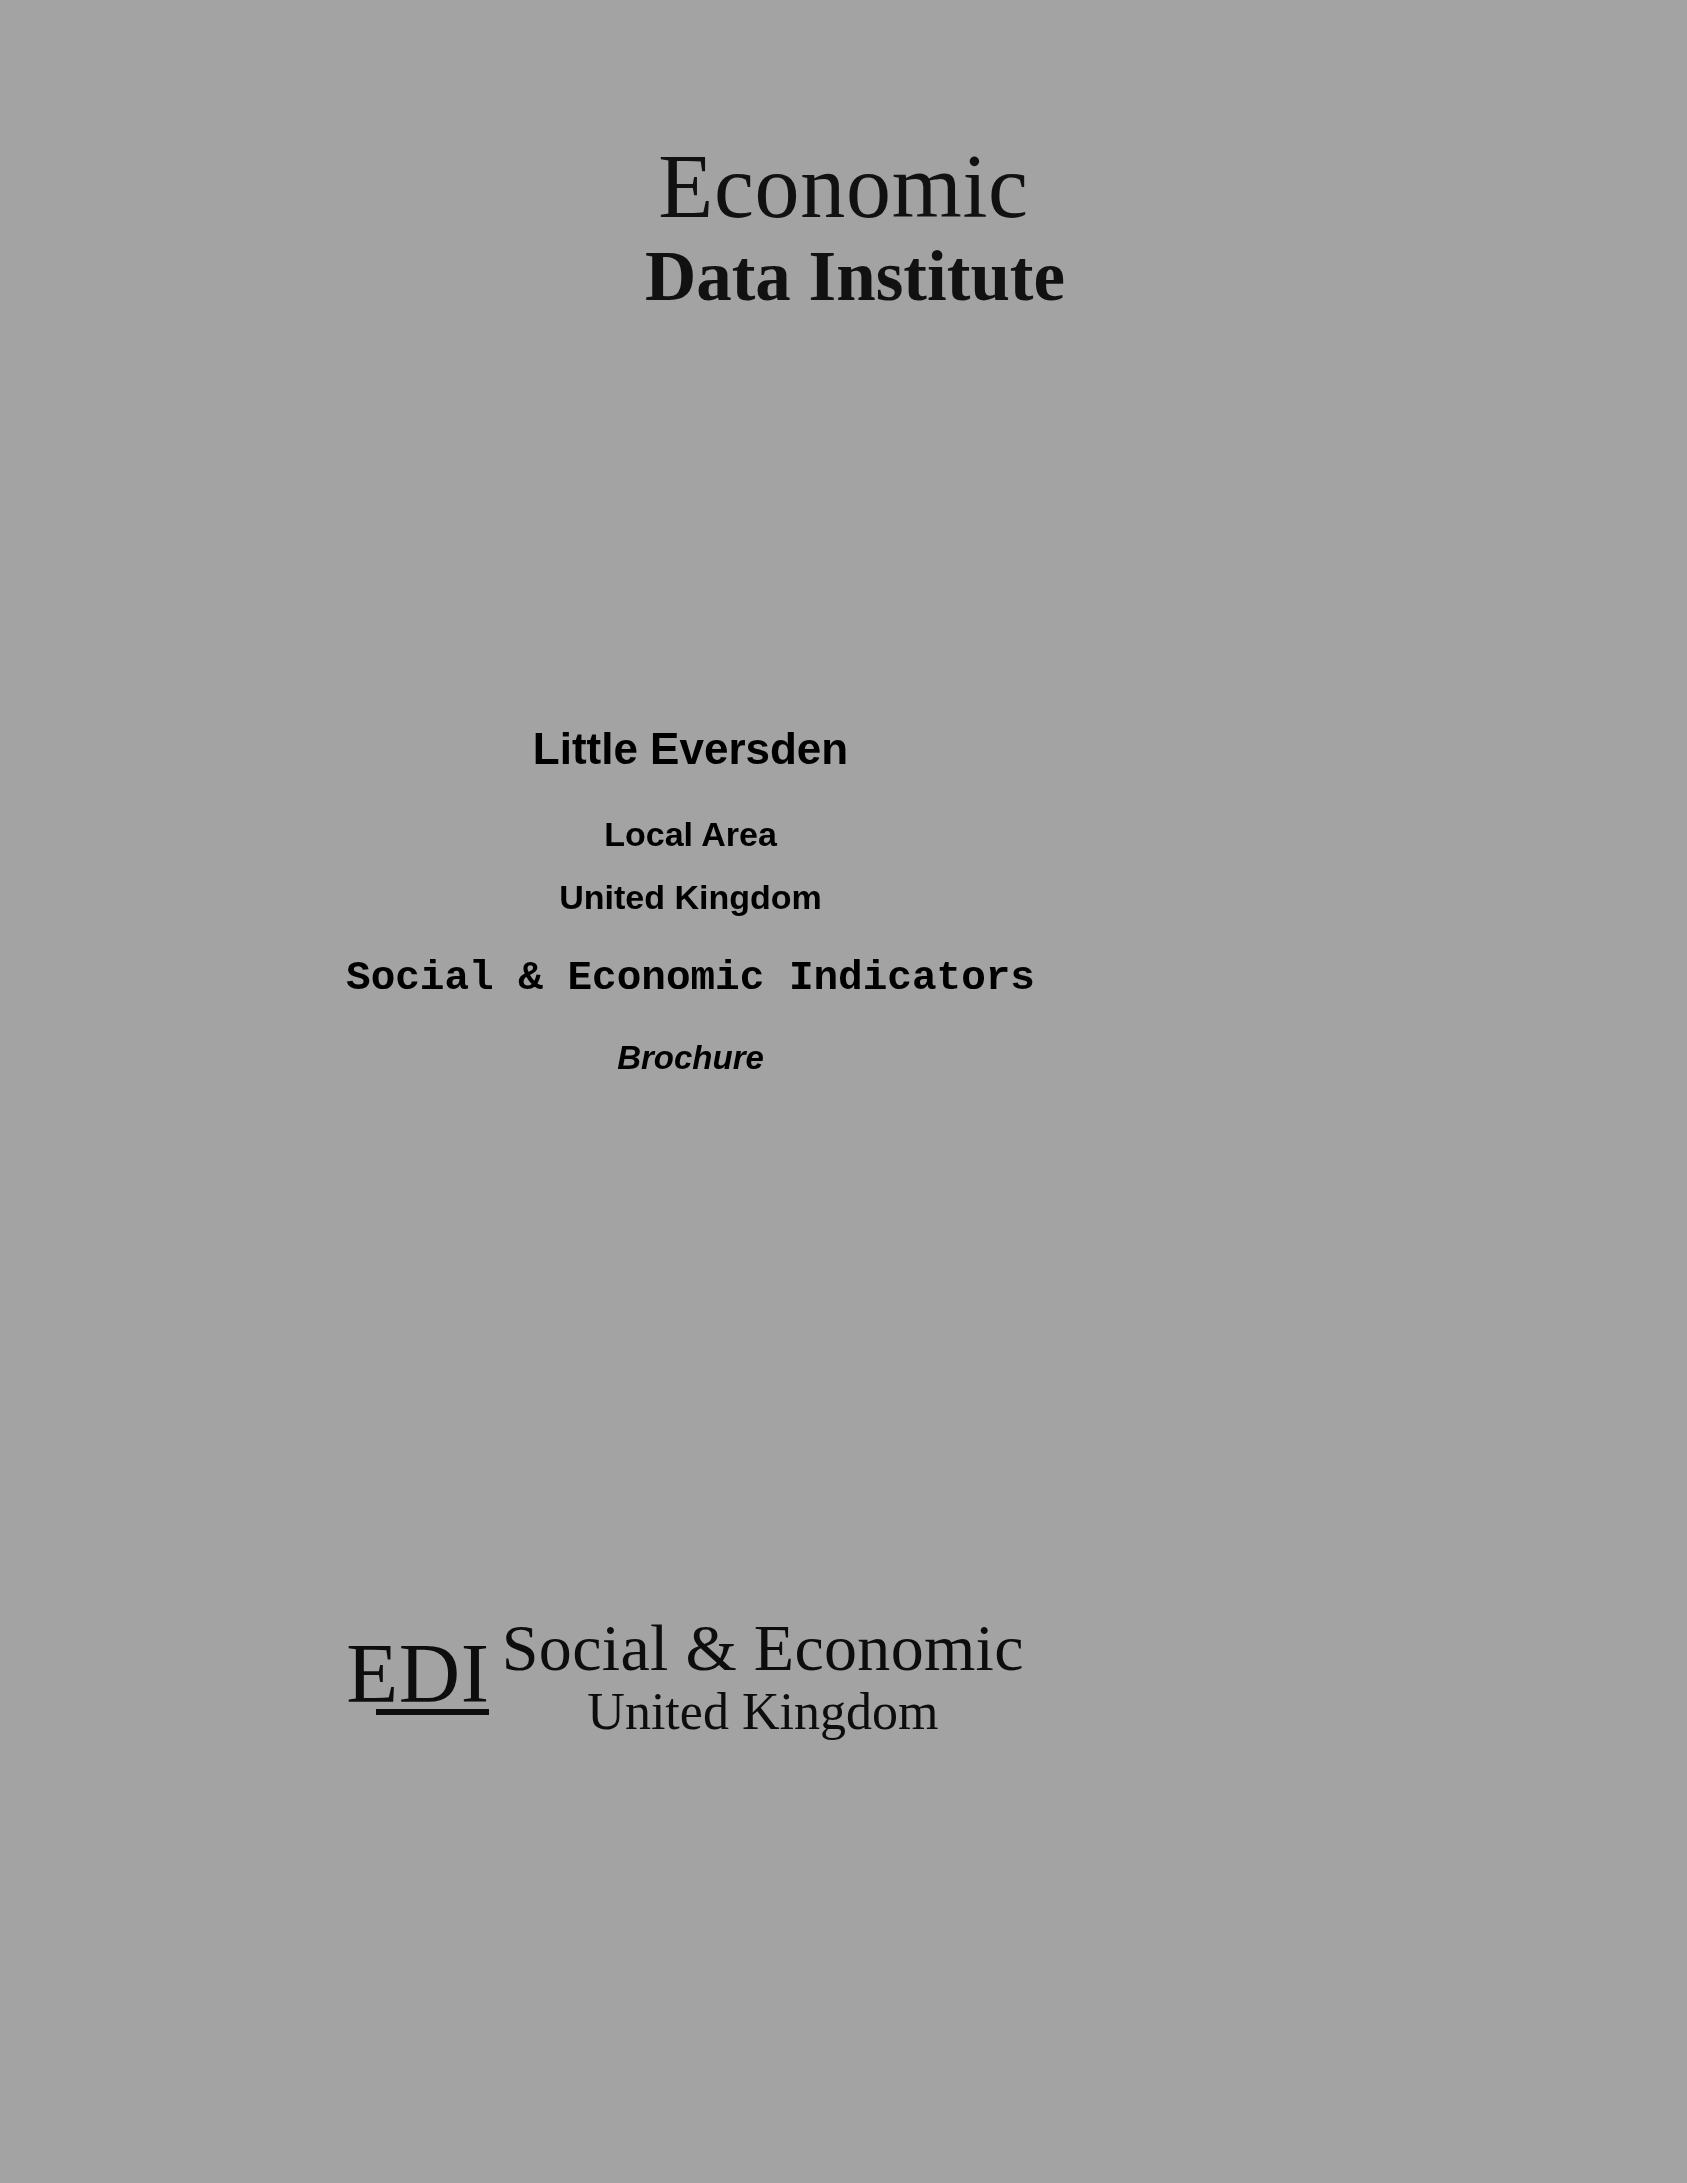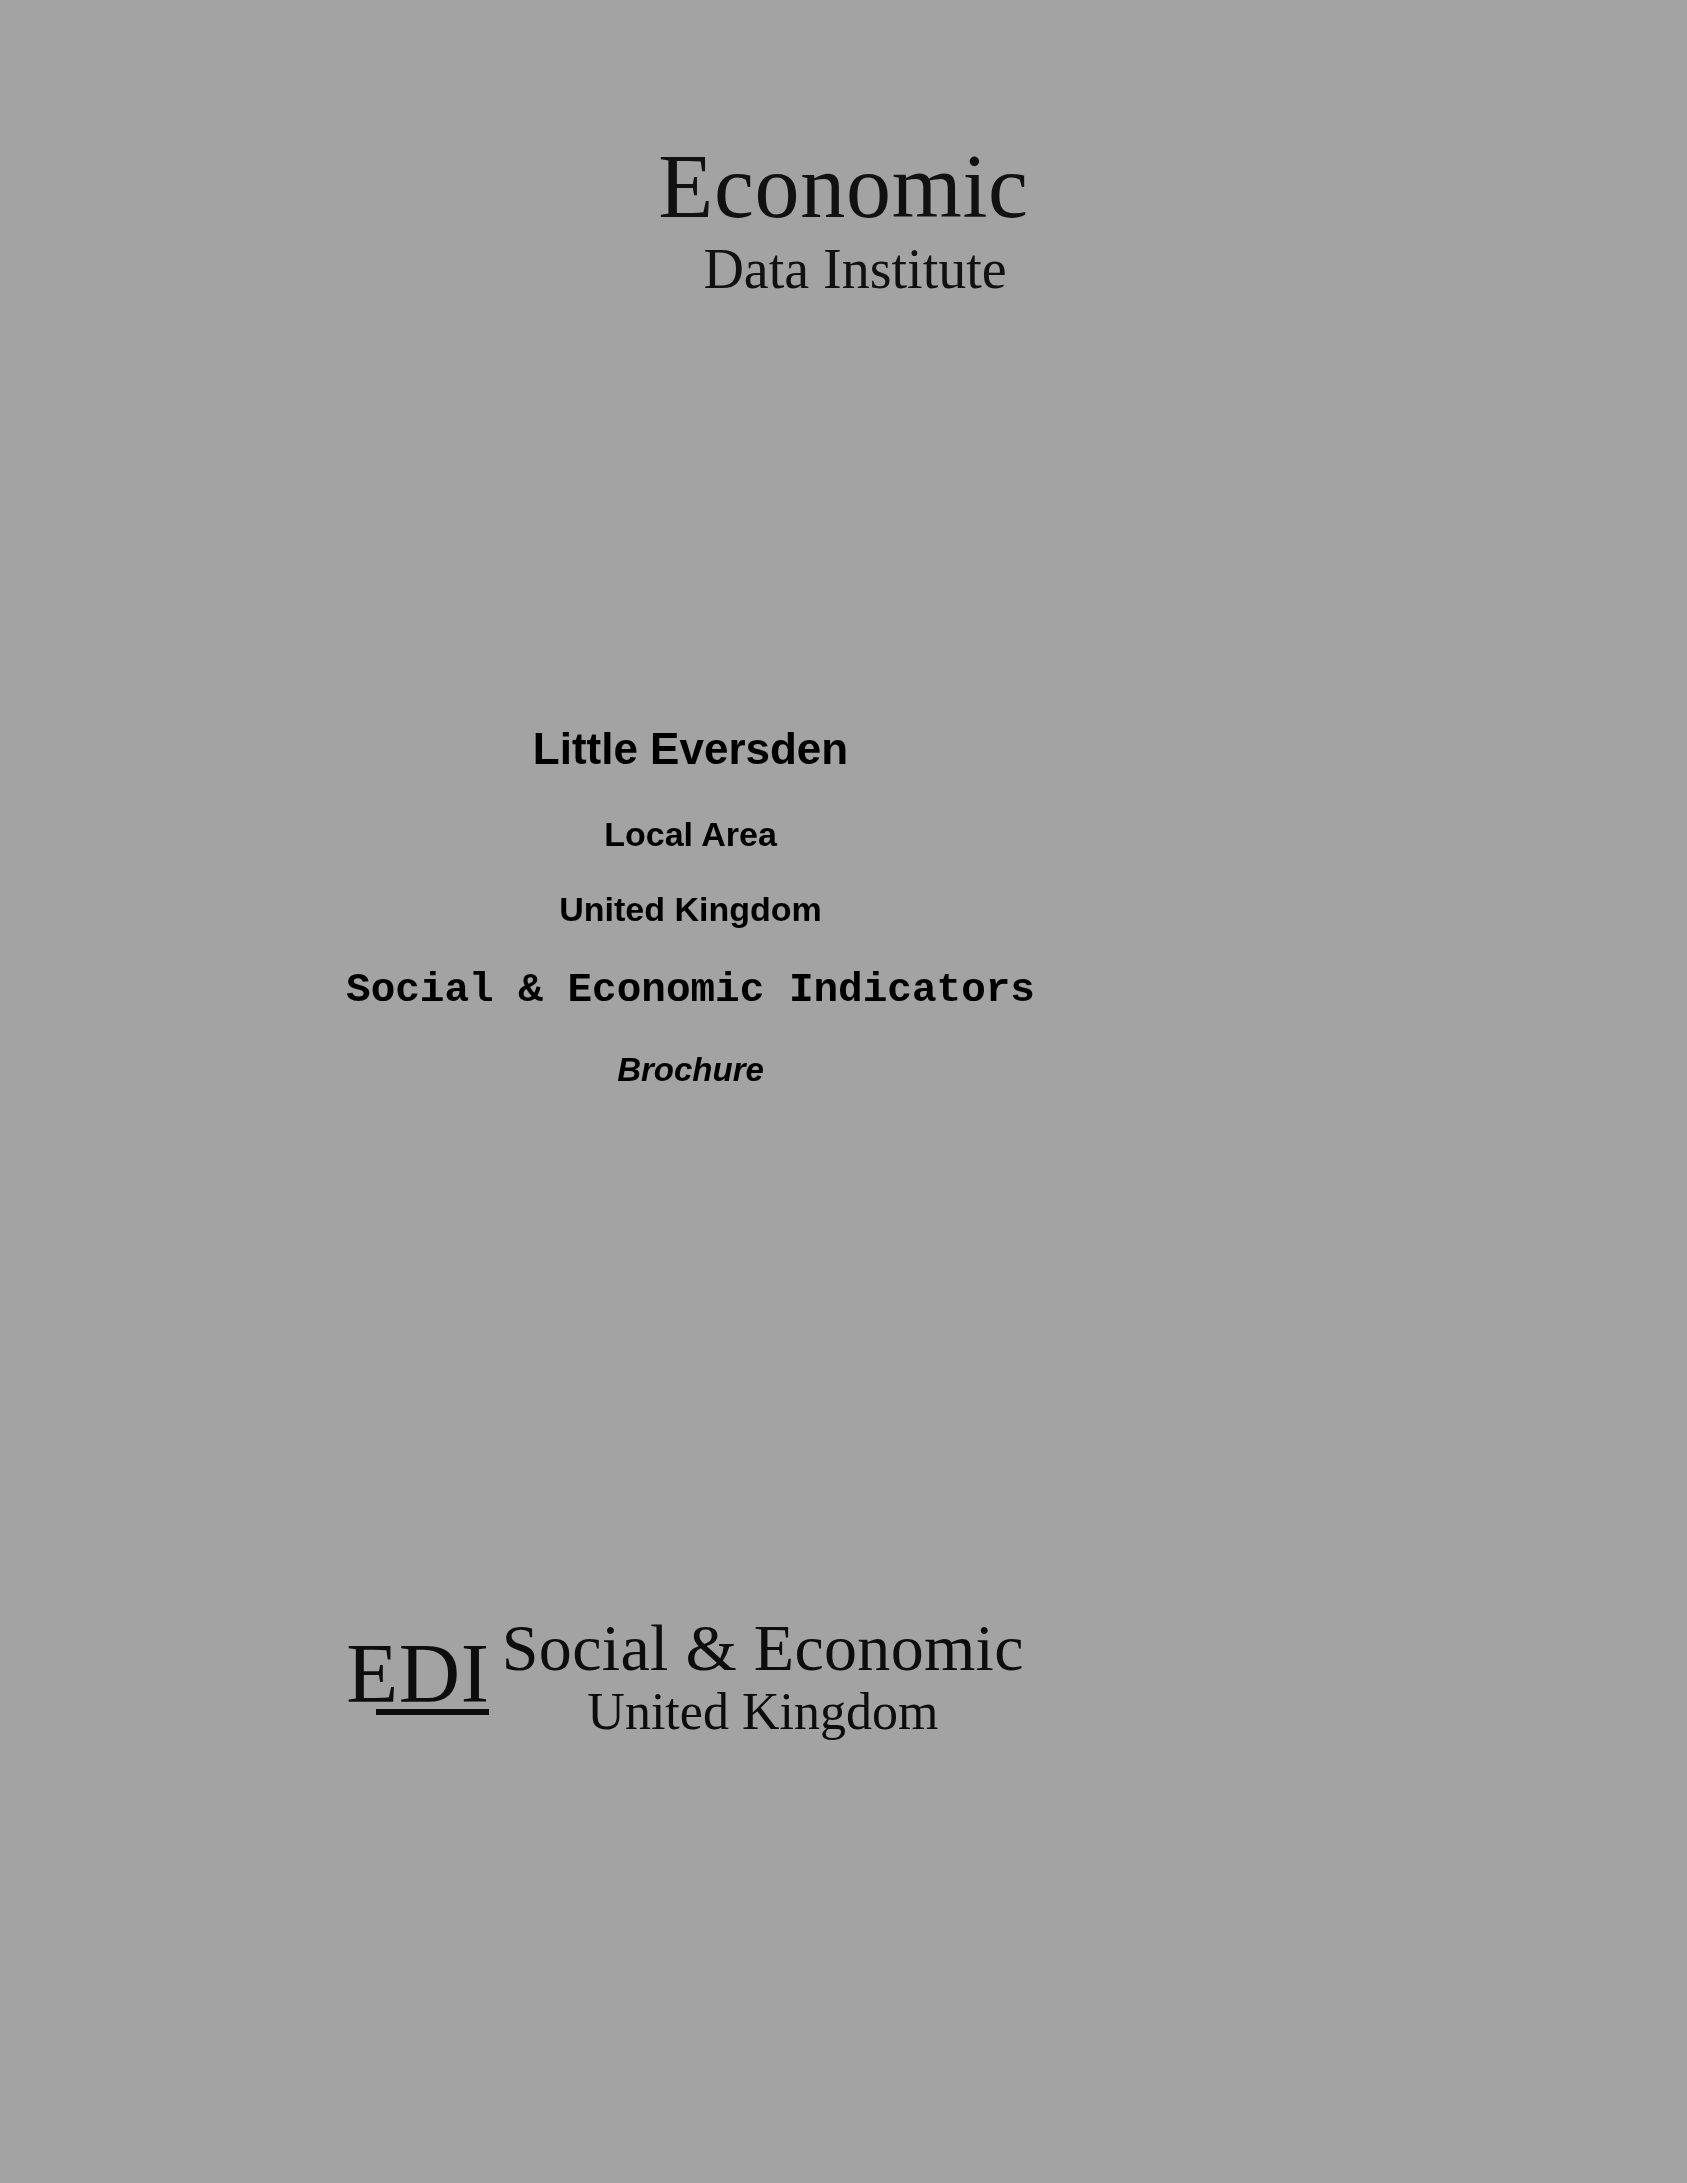--- a/index.html
+++ b/index.html
@@ -35,23 +35,23 @@
     color: #111111;
     line-height: 1.0;
   }
   .masthead .line1 {
     font-size: 90px;
     letter-spacing: 0.7px;
     font-weight: 400;
     display: block;
   }
   .masthead .line2 {
-    font-size: 56px;
+    font-size: 71px;
     letter-spacing: 0px;
-    font-weight: 400;
+    font-weight: 700;
     display: block;
     margin-top: 9.3px;
     margin-left: 23px;
   }
 
   
   .title-block {
     position: absolute;
     top: 724px;
     left: 0;
@@ -61,21 +61,21 @@
   .title-block > div {
     font-weight: bold;
     color: #000000;
   }
   .t-area-name {
     font-size: 44px;
     margin-bottom: 41px;
   }
   .t-area-type {
     font-size: 34px;
-    margin-bottom: 36px;
+    margin-bottom: 24px;
   }
   .t-country {
     font-size: 34px;
     margin-bottom: 38px;
   }
   .t-subject {
     font-size: 41px;
     margin-bottom: 38px;
     font-family: Liberation Mono, monospace;
   }

